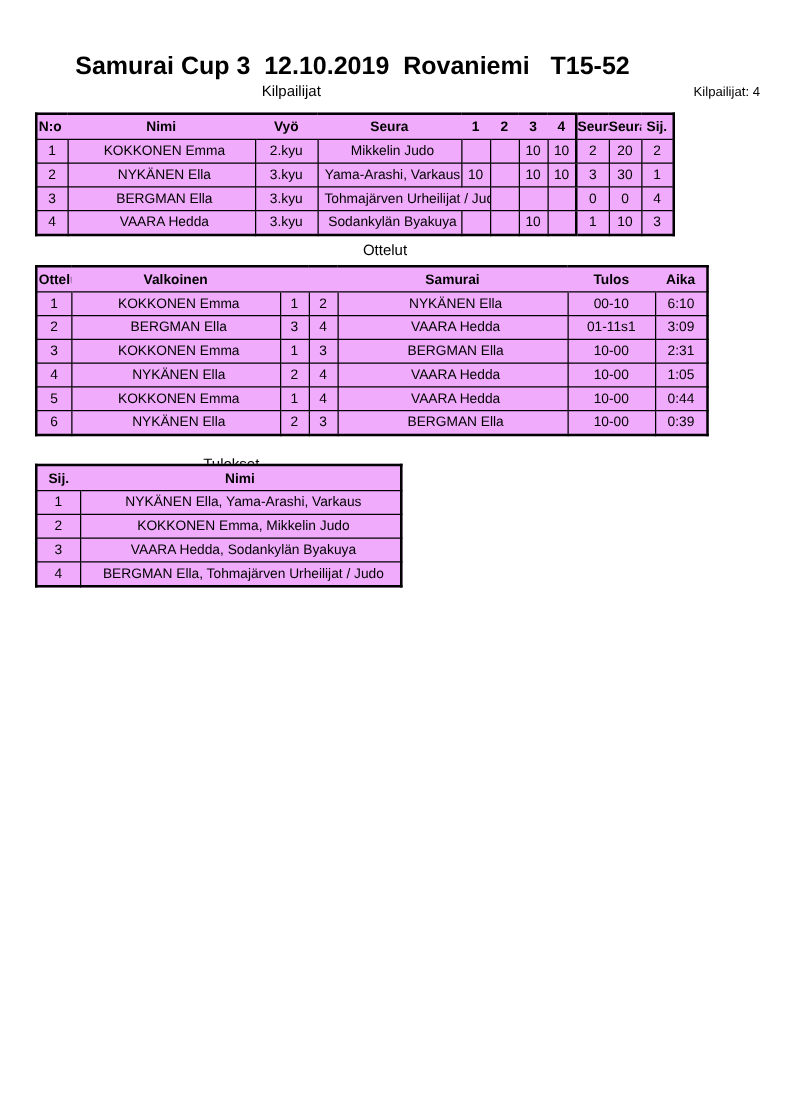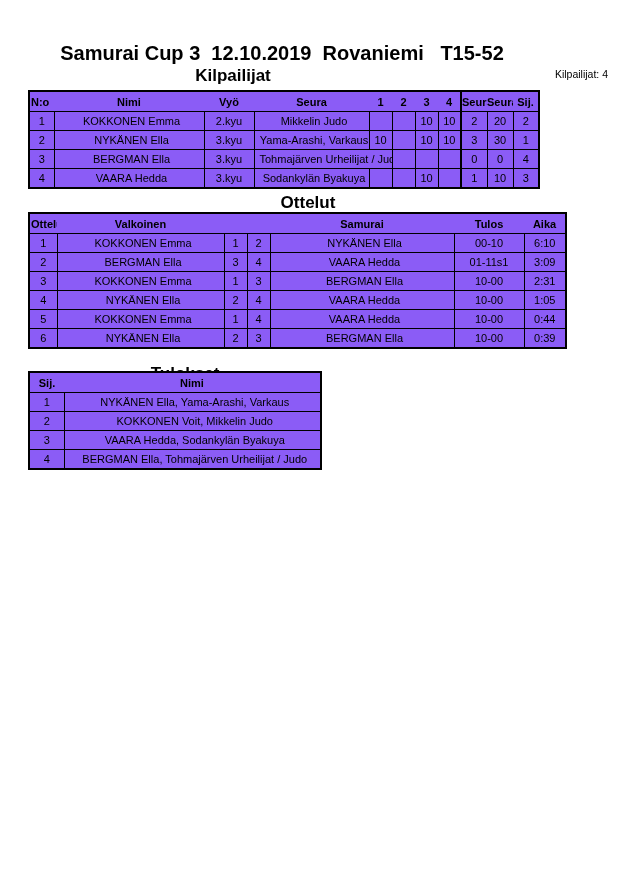--- a/index.html
+++ b/index.html
@@ -14,37 +14,37 @@
   .page-title {
     position: absolute;
     top: 42px; left: 0; width: 564px;
     text-align: center;
     font-size: 20px; font-weight: bold;
     white-space: pre;
   }
   .section-title {
     position: absolute;
     transform: translateX(-50%);
-    font-size: 17px; font-weight: bold;
+    font-size: 12px; font-weight: normal;
     white-space: nowrap;
   }
   #kilpailijat-title { left: 233px; top: 66px; }
   #ottelut-title    { left: 308px; top: 193px; }
   #tulokset-title   { left: 185px; top: 364px; }
   .count-label {
     position: absolute;
     top: 68px; right: 22px;
     font-size: 10.5px;
   }
   table {
     position: absolute;
     border-collapse: collapse;
     table-layout: fixed;
     border: 2px solid #000;
-    background: #8b5cf6;
+    background: #f0abfc;
   }
   #kilpailijat-table { left: 28px; top: 90px;  width: 510px; }
   #ottelut-table     { left: 28px; top: 212px; width: 537px; }
   #tulokset-table    { left: 28px; top: 371px; width: 292px; }
   td, th {
     border: 1px solid #000;
     font-size: 11px;
     height: 18px;
     padding: 0;
     overflow: hidden;
@@ -243,21 +243,21 @@
       <tr>
     <th>Sij.</th>
     <th>Nimi</th>
   </tr>
   <tr>
     <td class="c">1</td>
     <td class="l">NYKÄNEN Ella, Yama-Arashi, Varkaus</td>
   </tr>
   <tr>
     <td class="c">2</td>
-    <td class="l">KOKKONEN Voit, Mikkelin Judo</td>
+    <td class="l">KOKKONEN Emma, Mikkelin Judo</td>
   </tr>
   <tr>
     <td class="c">3</td>
     <td class="l">VAARA Hedda, Sodankylän Byakuya</td>
   </tr>
   <tr>
     <td class="c">4</td>
     <td class="l">BERGMAN Ella, Tohmajärven Urheilijat / Judo</td>
   </tr>
 </tbody>

